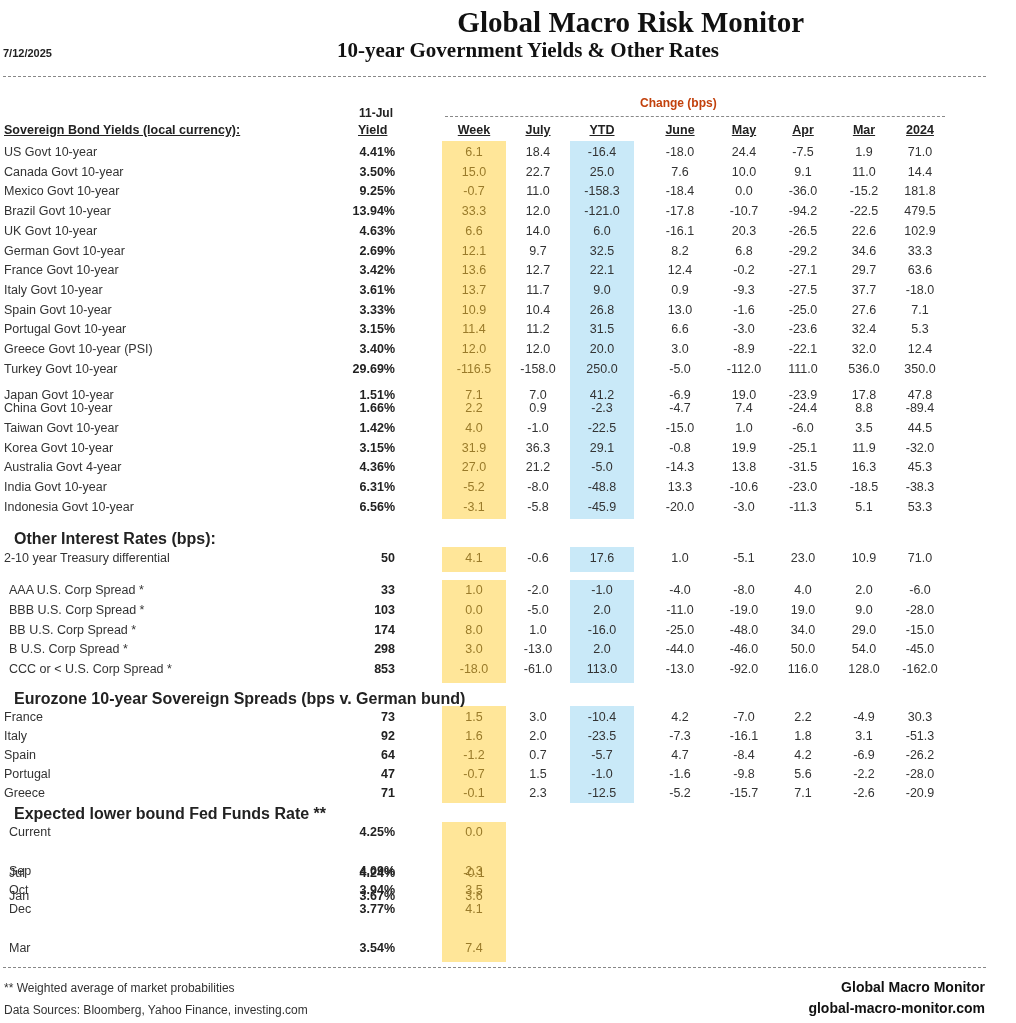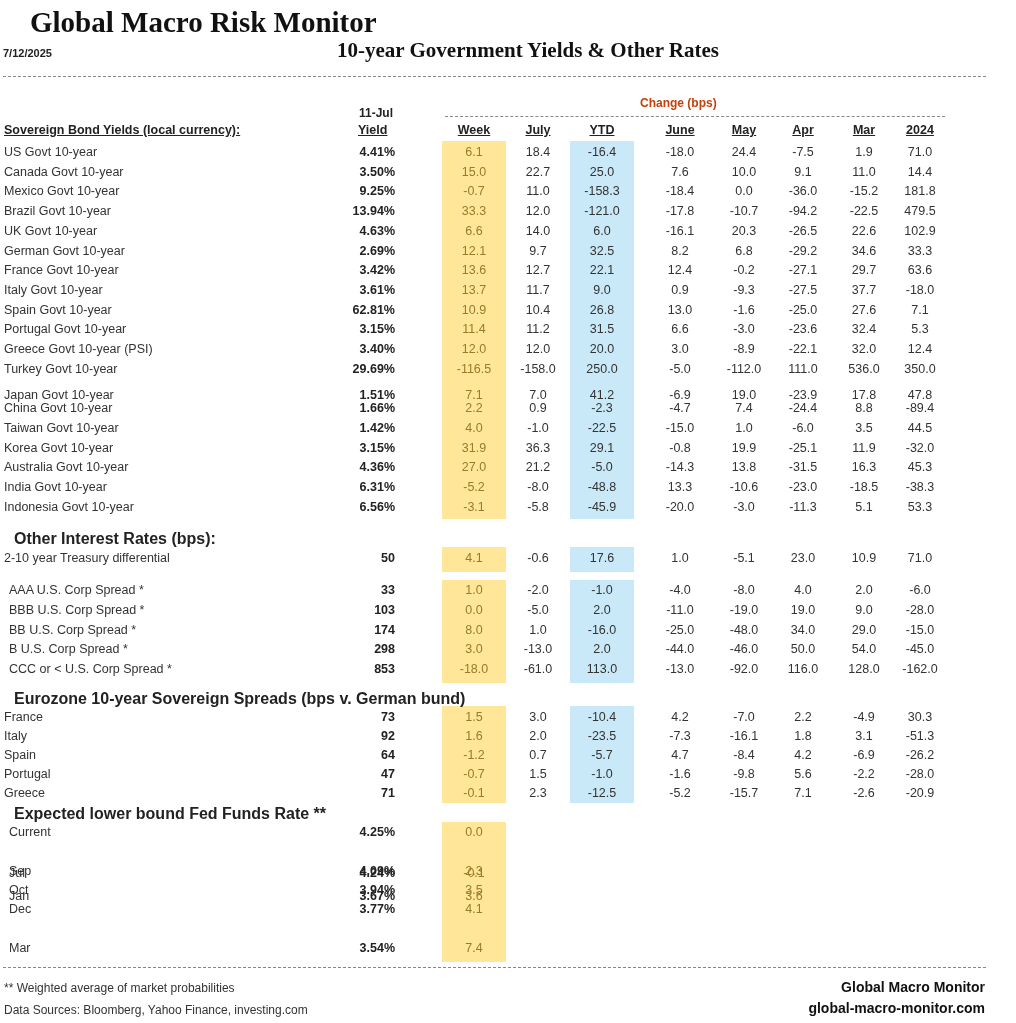--- a/index.html
+++ b/index.html
@@ -1,17 +1,17 @@
 <!DOCTYPE html>
 <html><head>
 <meta charset="utf-8">
 <style>
   * { box-sizing: border-box; margin: 0; padding: 0; }
   body { width: 1016px; height: 1023px; background: #ffffff; position: relative; overflow: hidden; font-family: "Liberation Sans", sans-serif; color: #222; }
-  .title { position: absolute; left: 0; width: 804px; top: 6px; text-align: left; font-family: "Liberation Serif", serif; font-weight: bold; font-size: 29px; color: #111; padding-left: 30px; }
+  .title { position: absolute; left: 0; width: 804px; top: 6px; text-align: right; font-family: "Liberation Serif", serif; font-weight: bold; font-size: 29px; color: #111; padding-left: 30px; }
   .subtitle { position: absolute; left: 0; width: 1016px; top: 38px; text-align: center; font-family: "Liberation Serif", serif; font-weight: bold; font-size: 21px; color: #111; padding-left: 40px; }
   .date { position: absolute; left: 3px; top: 47px; font-family: "Liberation Sans", sans-serif; font-size: 11px; font-weight: bold; color: #222; }
   .rule { position: absolute; left: 3px; width: 983px; border-top: 1px dashed #888; }
   .asof { position: absolute; left: 359px; top: 96px; font-size: 12px; font-weight: bold; color: #222; margin-top: 10px; }
   .change-hdr { position: absolute; left: 640px; top: 96px; font-size: 12px; font-weight: bold; color: #c2410c; }
   .change-rule { position: absolute; left: 445px; width: 500px; top: 116px; border-top: 1px dashed #888; }
   .band { position: absolute; }
   .band.yellow { background: #ffe699; left: 442px; width: 64px; }
   .band.blue { background: #c9e9f8; left: 570px; width: 64px; }
   .row { position: absolute; left: 0; width: 1016px; height: 19.7px; font-size: 12.5px; }
@@ -160,21 +160,21 @@
       <span class="c jl">11.7</span>
       <span class="c ytd">9.0</span>
       <span class="c jun">0.9</span>
       <span class="c may">-9.3</span>
       <span class="c apr">-27.5</span>
       <span class="c mar">37.7</span>
       <span class="c y24">-18.0</span>
     </div>
     <div class="row" style="top: 301.6px;">
       <span class="lbl">Spain Govt 10-year</span>
-      <span class="yld">62.81%</span>
+      <span class="yld">3.33%</span>
       <span class="c wk">10.9</span>
       <span class="c jl">10.4</span>
       <span class="c ytd">26.8</span>
       <span class="c jun">13.0</span>
       <span class="c may">-1.6</span>
       <span class="c apr">-25.0</span>
       <span class="c mar">27.6</span>
       <span class="c y24">7.1</span>
     </div>
     <div class="row" style="top: 321.3px;">
@@ -255,21 +255,21 @@
       <span class="c wk">31.9</span>
       <span class="c jl">36.3</span>
       <span class="c ytd">29.1</span>
       <span class="c jun">-0.8</span>
       <span class="c may">19.9</span>
       <span class="c apr">-25.1</span>
       <span class="c mar">11.9</span>
       <span class="c y24">-32.0</span>
     </div>
     <div class="row" style="top: 459.2px;">
-      <span class="lbl">Australia Govt 10-year</span>
+      <span class="lbl">Australia Govt 4-year</span>
       <span class="yld">4.36%</span>
       <span class="c wk">27.0</span>
       <span class="c jl">21.2</span>
       <span class="c ytd">-5.0</span>
       <span class="c jun">-14.3</span>
       <span class="c may">13.8</span>
       <span class="c apr">-31.5</span>
       <span class="c mar">16.3</span>
       <span class="c y24">45.3</span>
     </div>

